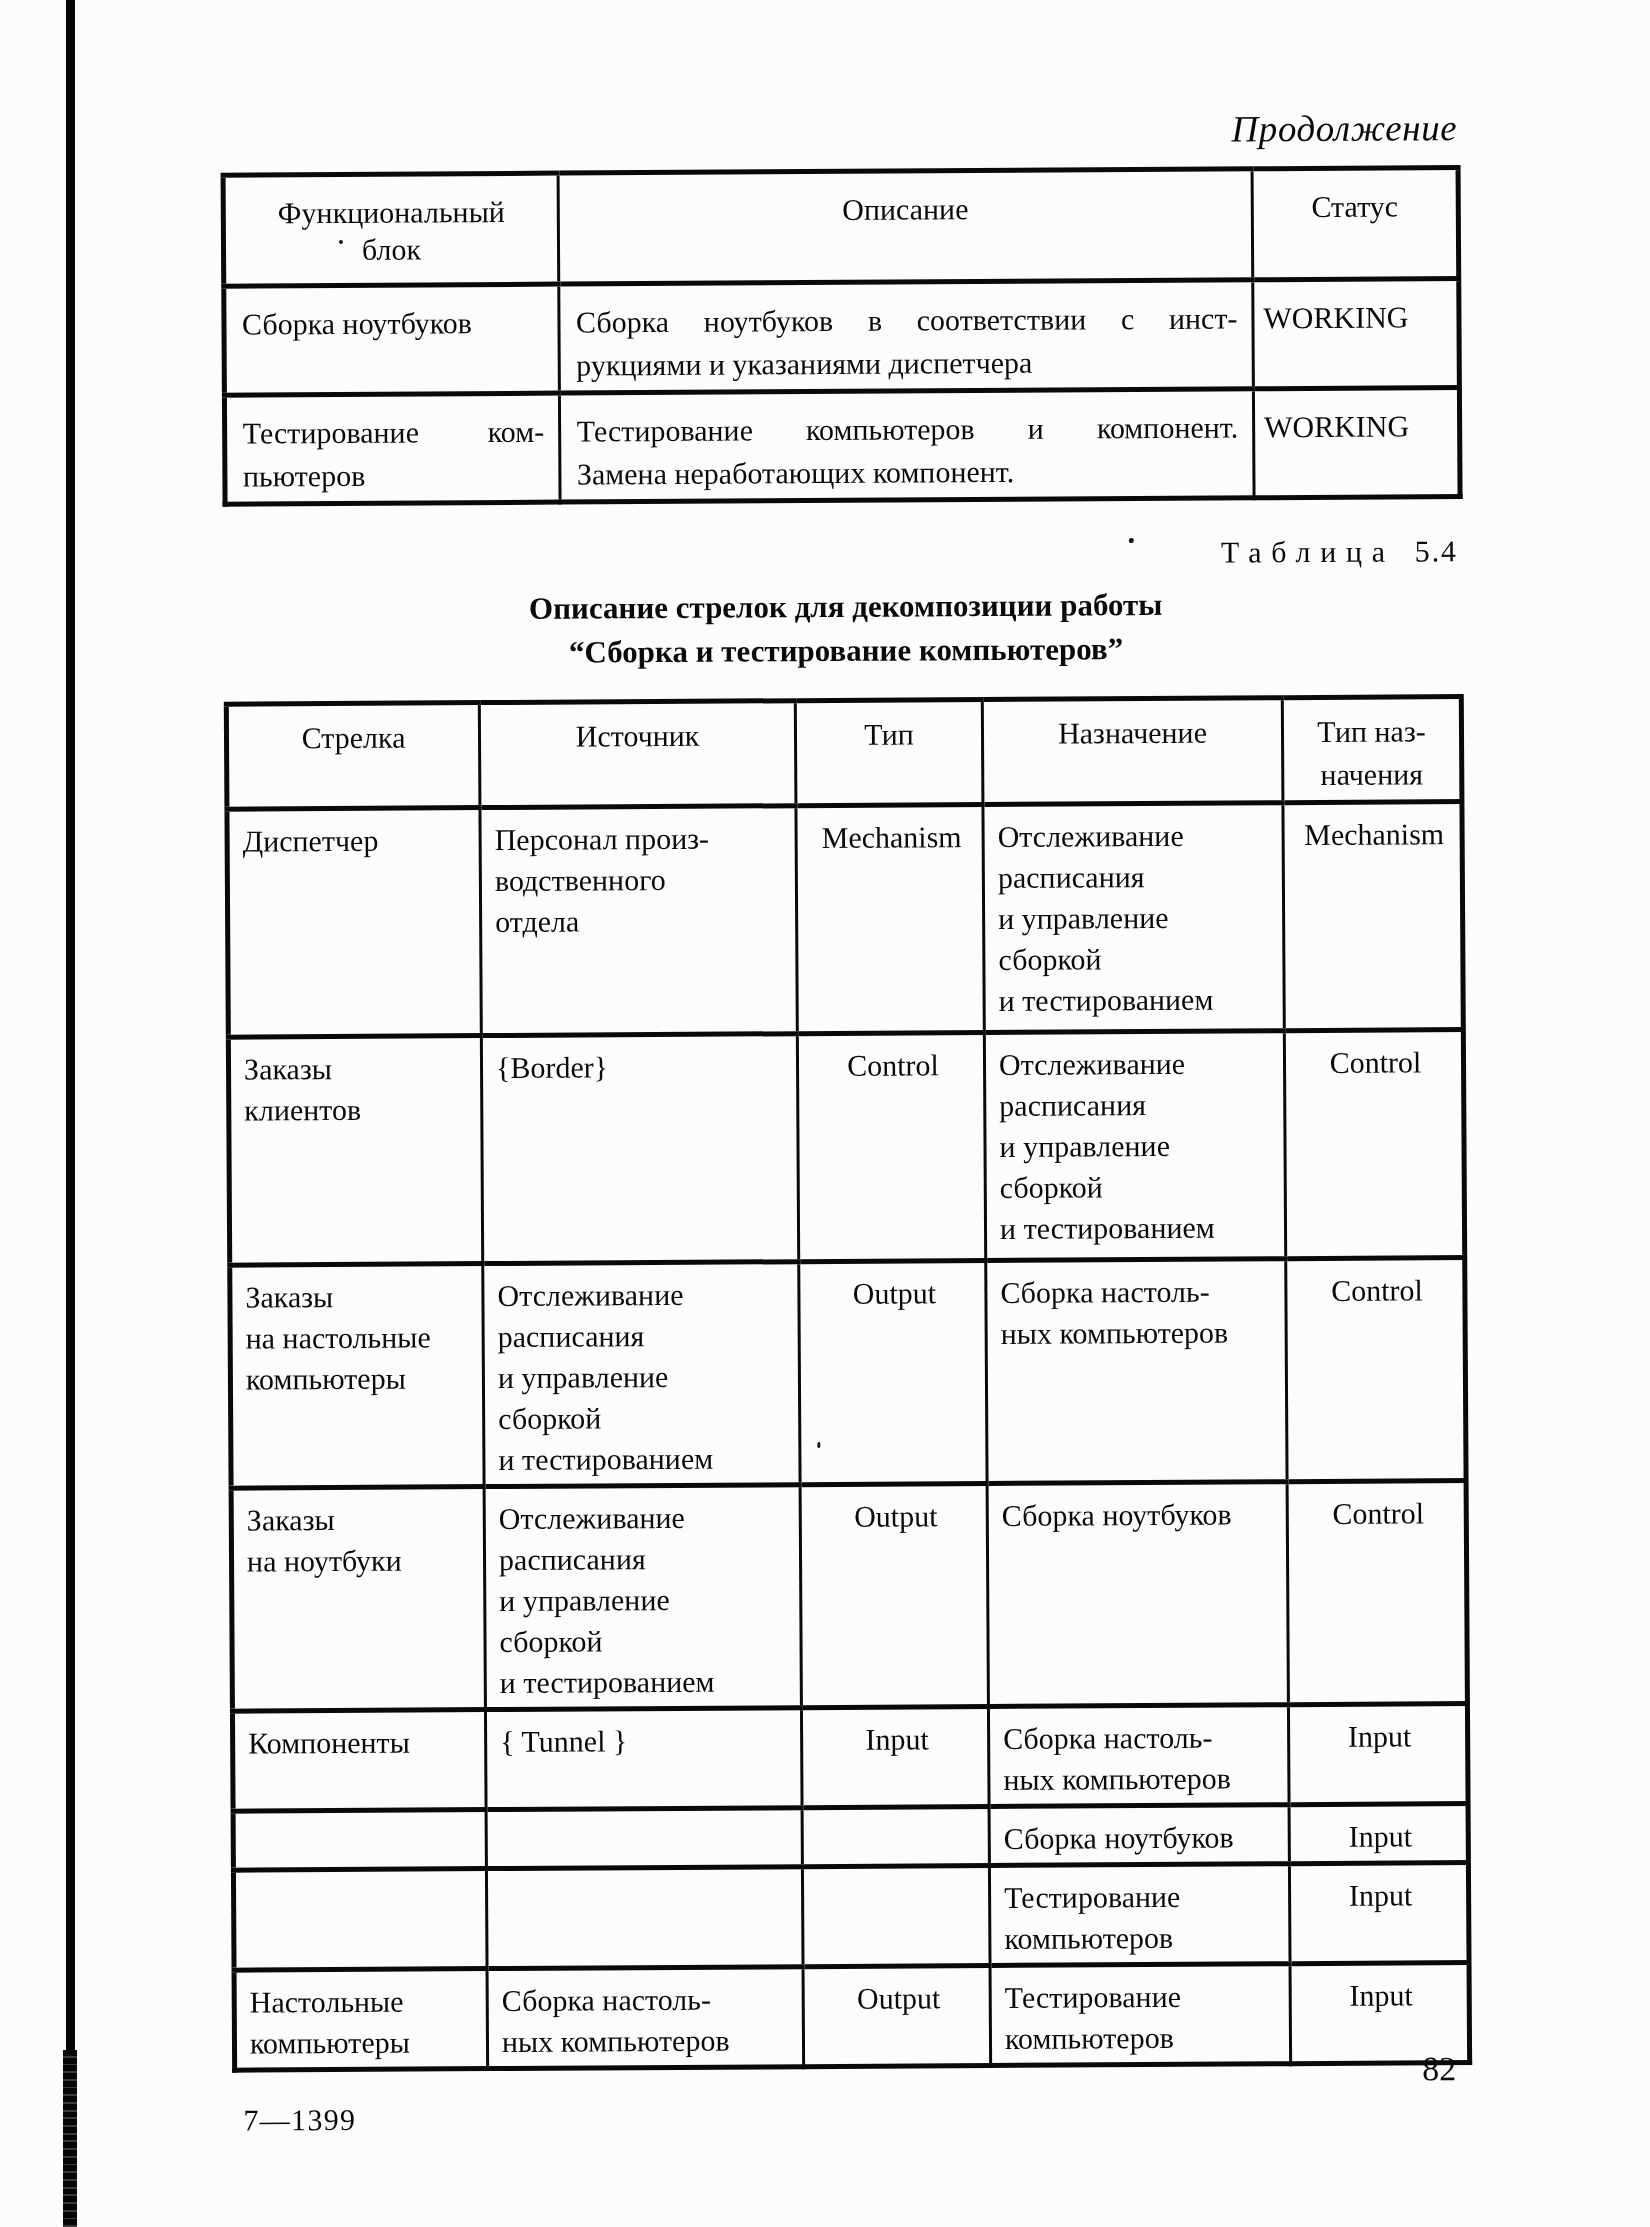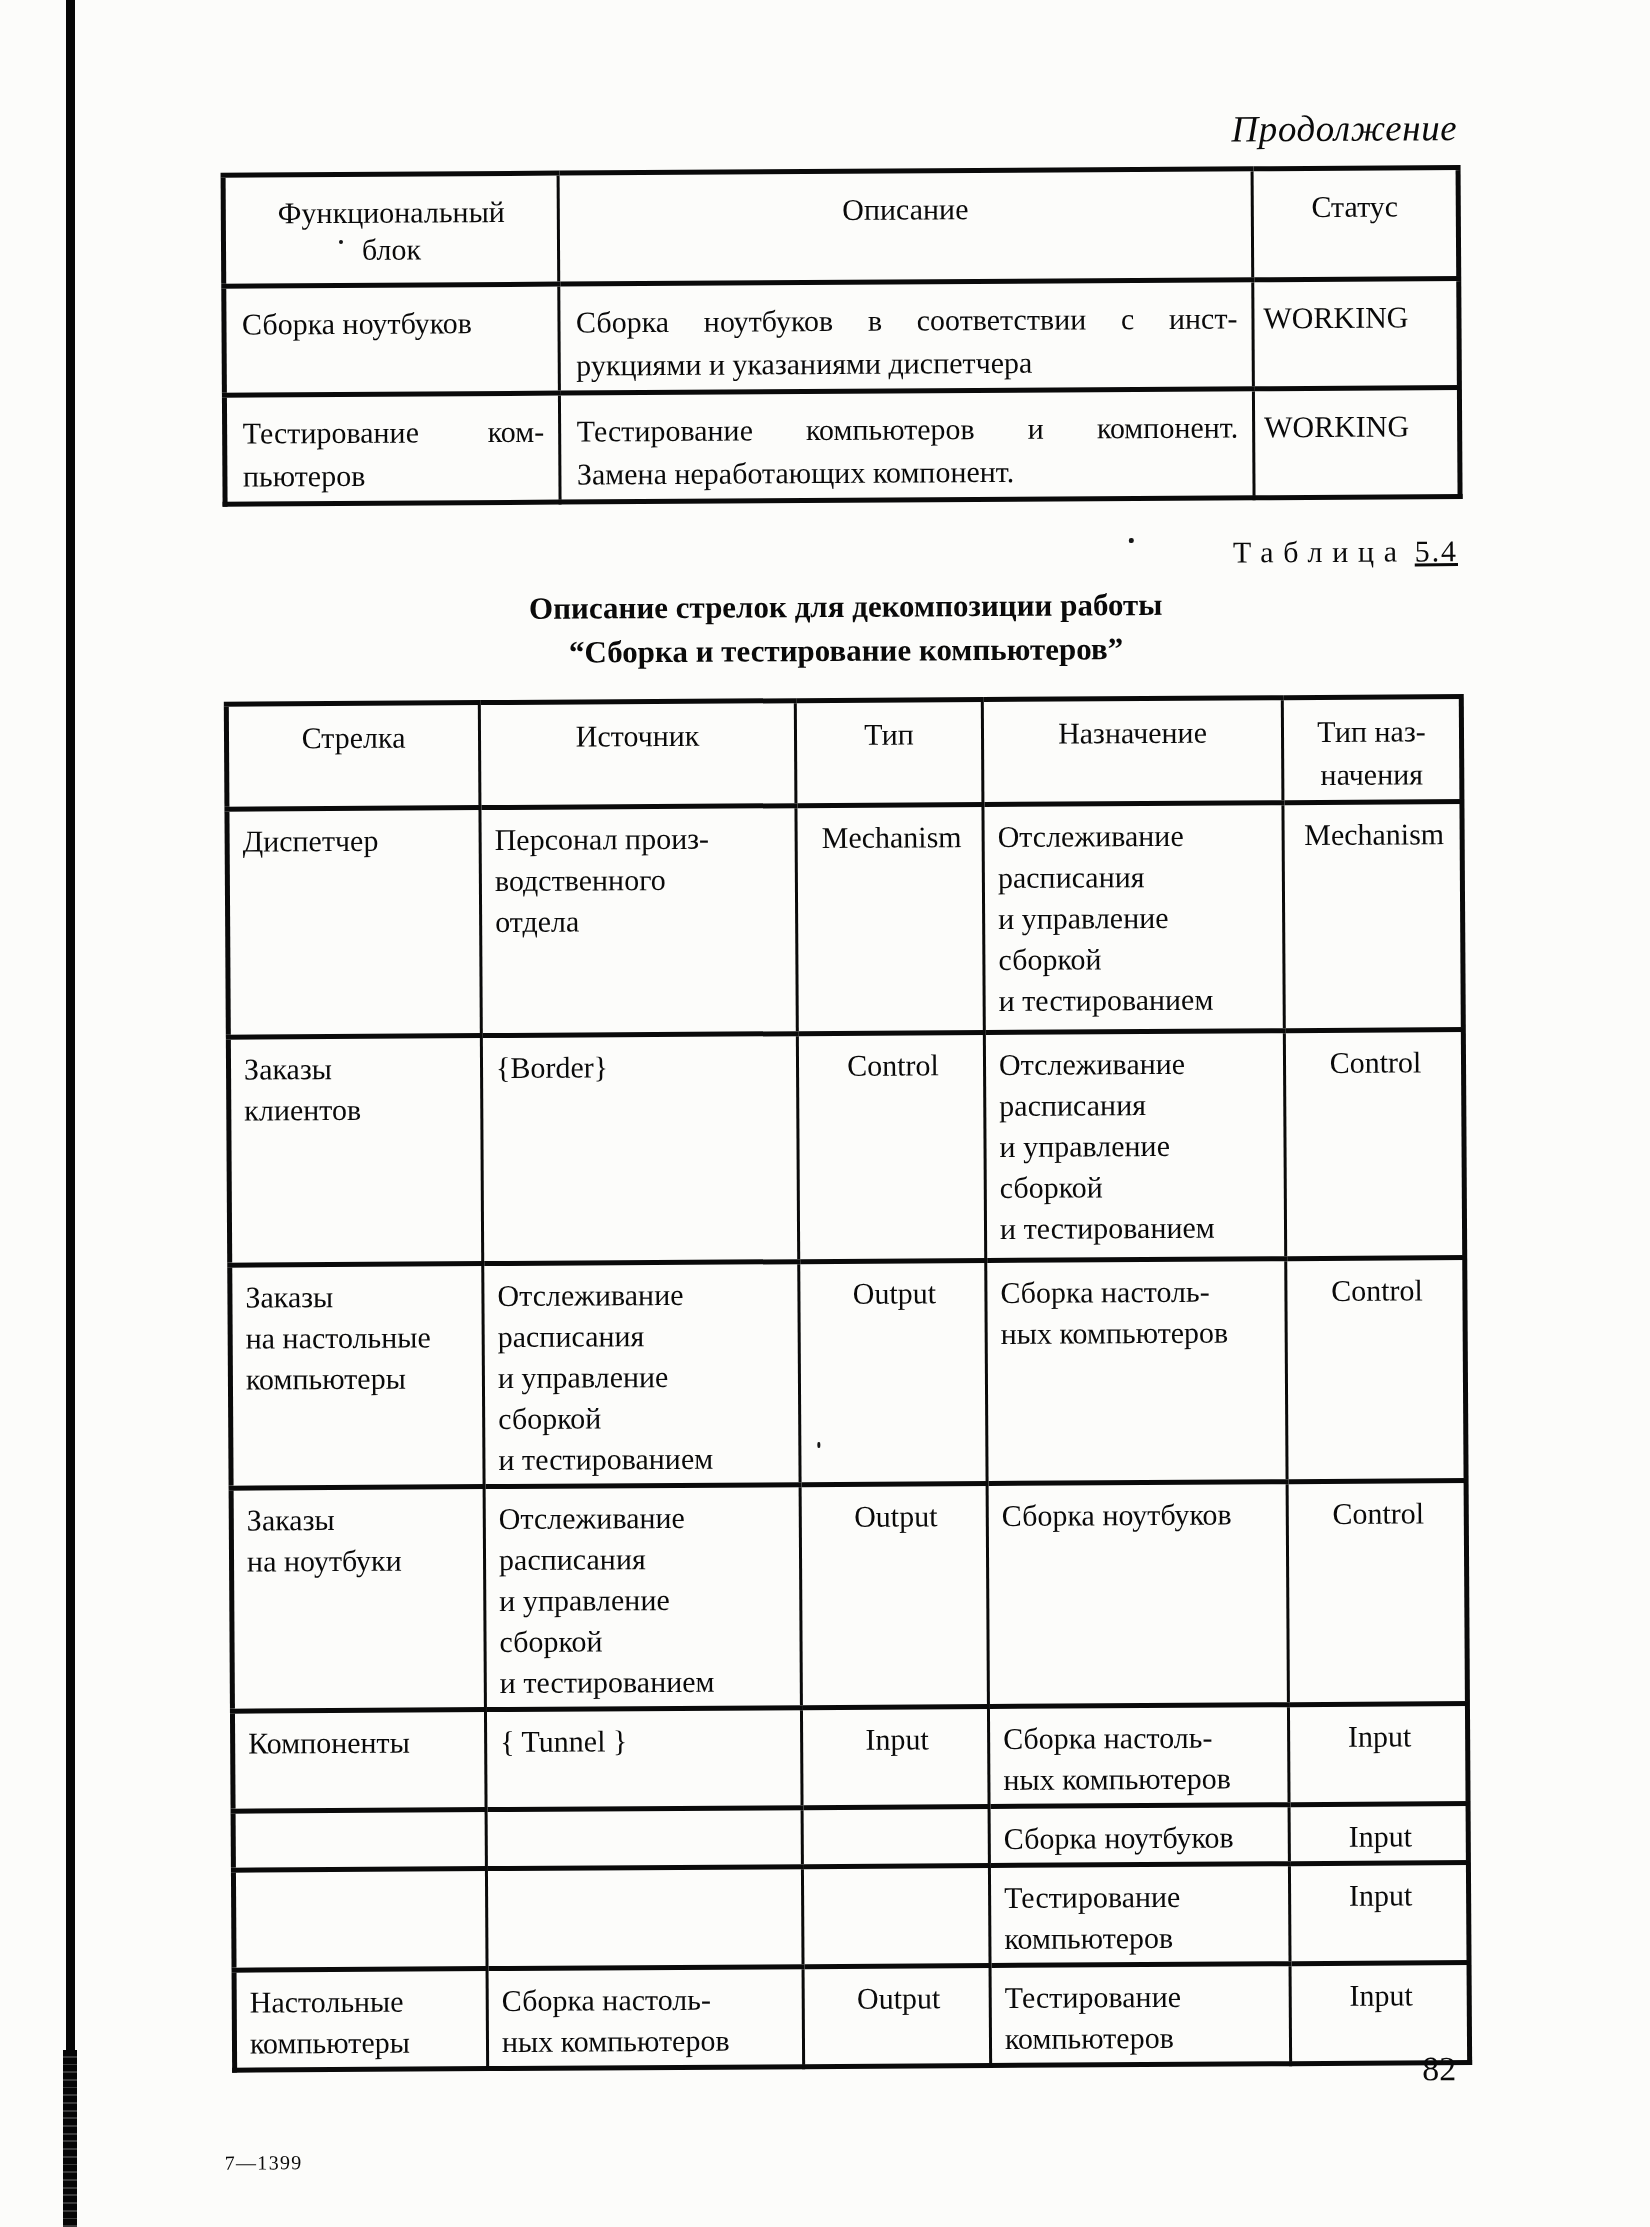--- a/index.html
+++ b/index.html
@@ -30,24 +30,24 @@
   .ac{text-align:center;}
   .al{text-align:left;}
   #t1 td.status-cell{padding-left:9px;padding-right:5.2px;}
   
   .just .ln:not(:last-child){text-align:justify;text-align-last:justify;}
   
   .continuation{position:absolute;top:110px;right:186px;
     font-style:italic;font-size:37px;letter-spacing:0.6px;}
   .caption{position:absolute;top:538px;right:188px;font-size:30px;white-space:nowrap;}
   .caption .lbl{letter-spacing:9.7px;}
-  .caption .num{margin-left:8px;letter-spacing:1.9px;text-decoration:underline;}
+  .caption .num{margin-left:20px;letter-spacing:1.9px;}
   .title-block{position:absolute;left:232px;top:585px;width:1235px;
     text-align:center;font-weight:bold;font-size:31px;line-height:44px;}
-  .printcode{position:absolute;left:219px;top:2100px;font-size:20px;letter-spacing:1.3px;margin-top:48px;}
+  .printcode{position:absolute;left:238px;top:2100px;font-size:30px;letter-spacing:1.3px;}
   .pagenum{position:absolute;left:1417px;top:2054px;font-size:34px;}
   
   .speck{position:absolute;background:#161616;border-radius:50%;}
   .speck.s1{left:345px;top:237px;width:3.9px;height:3.9px;}
   .speck.s2{left:1133px;top:540px;width:4.5px;height:4.5px;}
   .speck.s3{left:816px;top:1442px;width:3.2px;height:5.8px;border-radius:40%;}
 </style>
 </head>
 <body>
 

